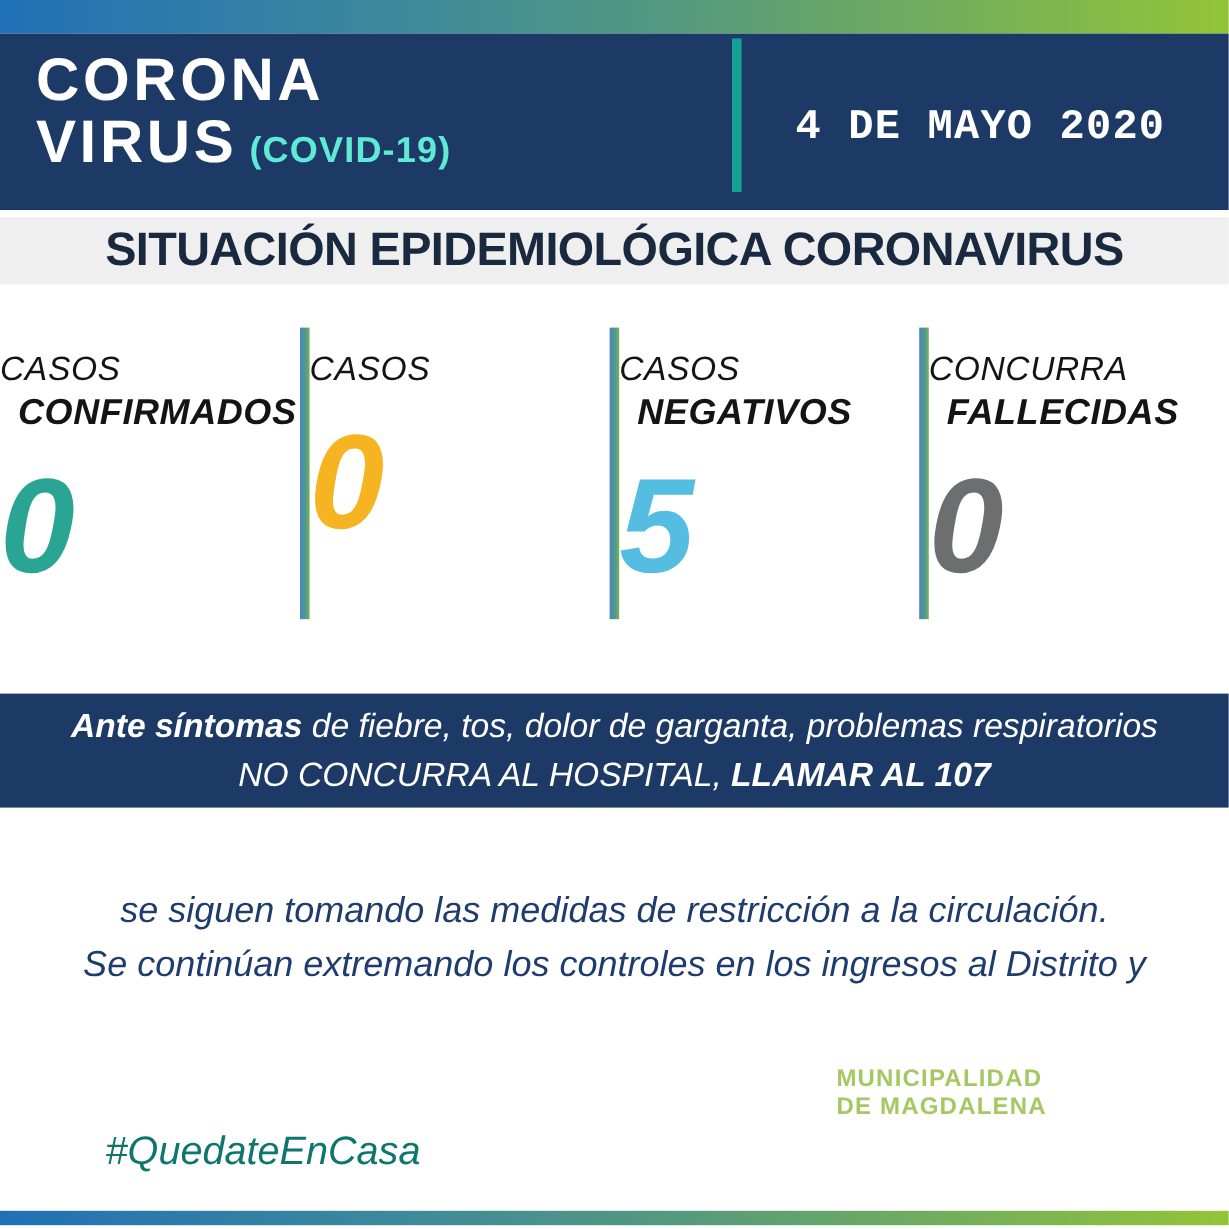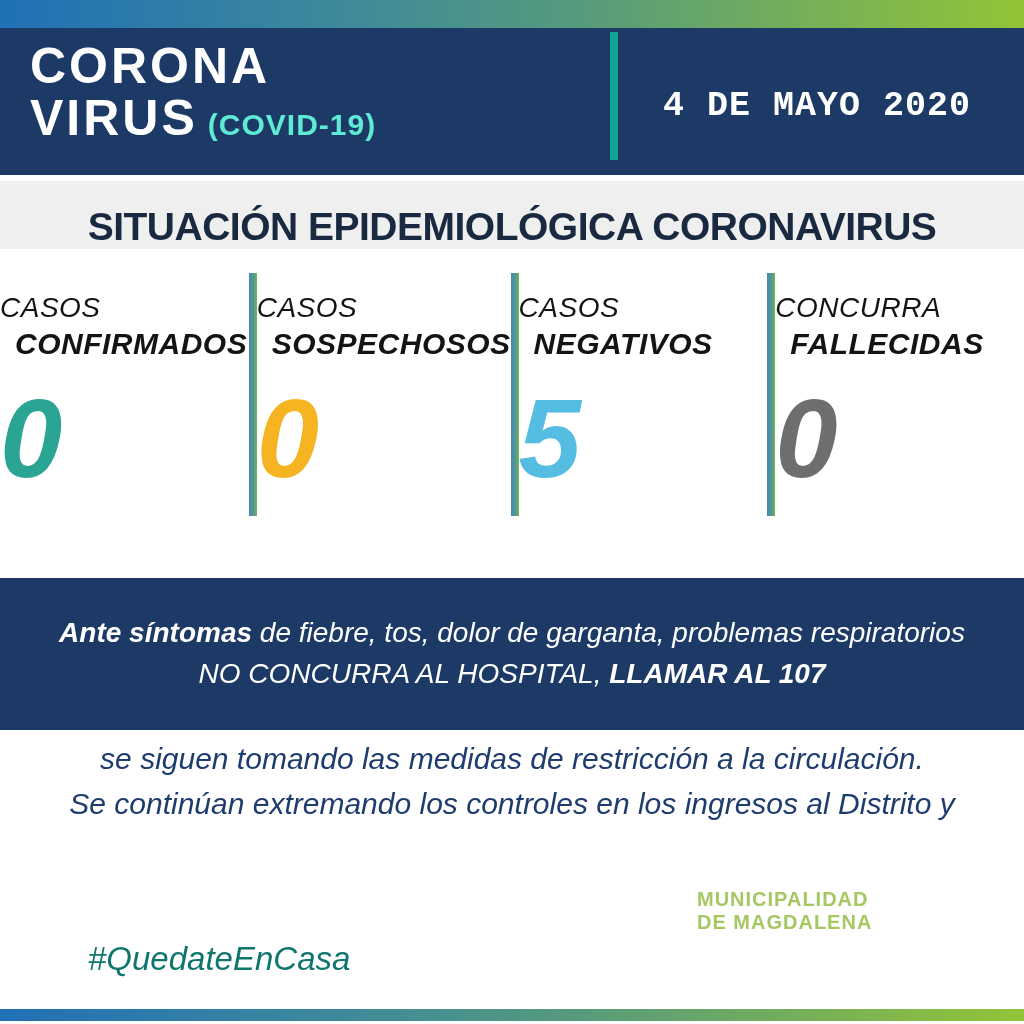--- a/index.html
+++ b/index.html
@@ -9,31 +9,31 @@
   .grad-bar{position:absolute;left:0;right:0;background:linear-gradient(90deg,#2070b6 0%,#3f8b99 35%,#55997e 55%,#93c437 100%);}
   .grad-bar.top{top:0;height:28px;}
   .grad-bar.bottom{bottom:3px;height:12px;}
 
   .header{position:absolute;top:28px;left:0;right:0;height:147px;background:#1d3a67;color:#ffffff;}
   .brand{position:absolute;left:30px;top:12px;font-weight:bold;line-height:52px;font-size:50px;letter-spacing:3px;}
   .covid{color:#5eead4;font-size:30px;letter-spacing:1px;margin-left:10px;}
   .header-divider{position:absolute;left:610px;top:4px;width:8px;height:128px;background:#12a192;}
   .date{position:absolute;left:620px;right:10px;top:58px;text-align:center;font-size:35px;font-weight:bold;letter-spacing:1px;font-family:Liberation Mono, monospace;}
 
-  .title-band{position:absolute;top:181px;left:0;right:0;height:68px;background:#efeff0;display:flex;align-items:flex-end;justify-content:center;}
+  .title-band{position:absolute;top:181px;left:0;right:0;height:56px;background:#efeff0;display:flex;align-items:center;justify-content:center;}
   .title-band h1{margin:0;font-size:39px;font-weight:bold;color:#19293f;letter-spacing:-0.5px;white-space:nowrap;}
 
   .stats{position:absolute;top:262px;left:0;right:0;height:300px;display:flex;}
   .stat-col{flex:1;text-align:left;padding-top:30px;font-style:italic;}
   .stat-label .l1{display:block;font-size:28px;color:#141414;letter-spacing:0.5px;}
   .stat-label .l2{display:block;font-size:30px;font-weight:bold;color:#141414;margin-top:3px;letter-spacing:0.5px;padding-left:15px;}
   .stat-value{font-size:112px;font-weight:bold;line-height:1;margin-top:22px;}
   .stat-sep{width:8px;height:243px;margin-top:11px;background:linear-gradient(90deg,#4b85c5 0%,#4f9a8c 55%,#79b15c 100%);}
 
-  .alert-band{position:absolute;top:578px;left:0;right:0;height:152px;background:#1d3a67;color:#ffffff;
+  .alert-band{position:absolute;top:578px;left:0;right:0;height:95px;background:#1d3a67;color:#ffffff;
     display:flex;flex-direction:column;align-items:center;justify-content:center;
     font-style:italic;font-size:28px;line-height:1.45;text-align:center;}
 
   .info{position:absolute;top:736px;left:0;right:0;text-align:center;color:#1e3c6e;
     font-style:italic;font-size:30px;line-height:1.5;}
 
   .hashtag{position:absolute;left:88px;top:940px;font-style:italic;font-size:33px;color:#0f766e;}
 
   .logo{position:absolute;left:683px;top:902px;display:flex;align-items:center;}
   .logo .mgd{font-size:78px;font-weight:bold;color:#2f5f9f;line-height:1;letter-spacing:-2px;}
@@ -64,21 +64,20 @@
       <div class="stat-label">
         <span class="l1">CASOS</span>
         <span class="l2">CONFIRMADOS</span>
       </div>
       <div class="stat-value" style="color: rgb(42, 165, 147);">0</div>
     </div>
     <div class="stat-sep"></div>
     <div class="stat-col">
       <div class="stat-label">
         <span class="l1">CASOS</span>
-        <span class="l2">SOSPECHOSOS</span>
       </div>
       <div class="stat-value" style="color: rgb(246, 180, 34);">0</div>
     </div>
     <div class="stat-sep"></div>
     <div class="stat-col">
       <div class="stat-label">
         <span class="l1">CASOS</span>
         <span class="l2">NEGATIVOS</span>
       </div>
       <div class="stat-value" style="color: rgb(86, 189, 226);">5</div>

